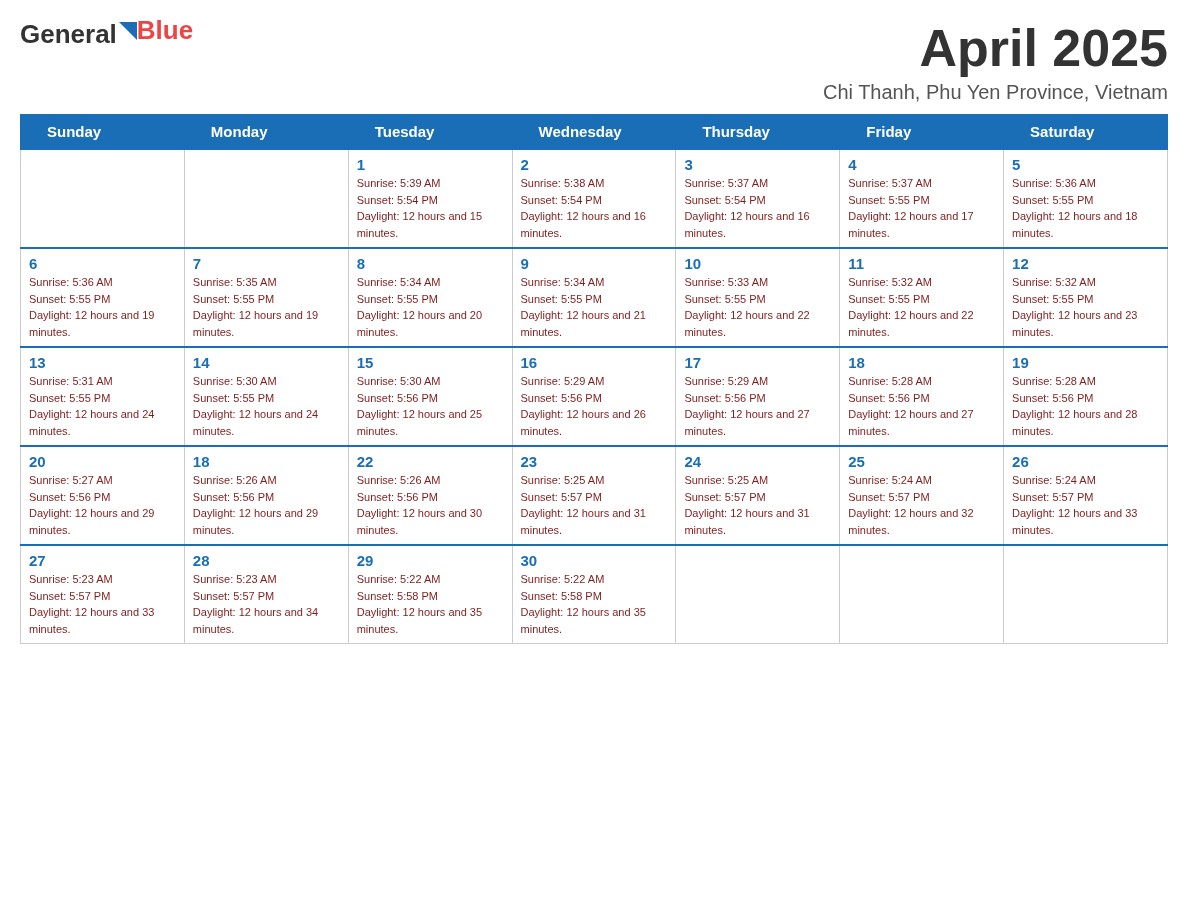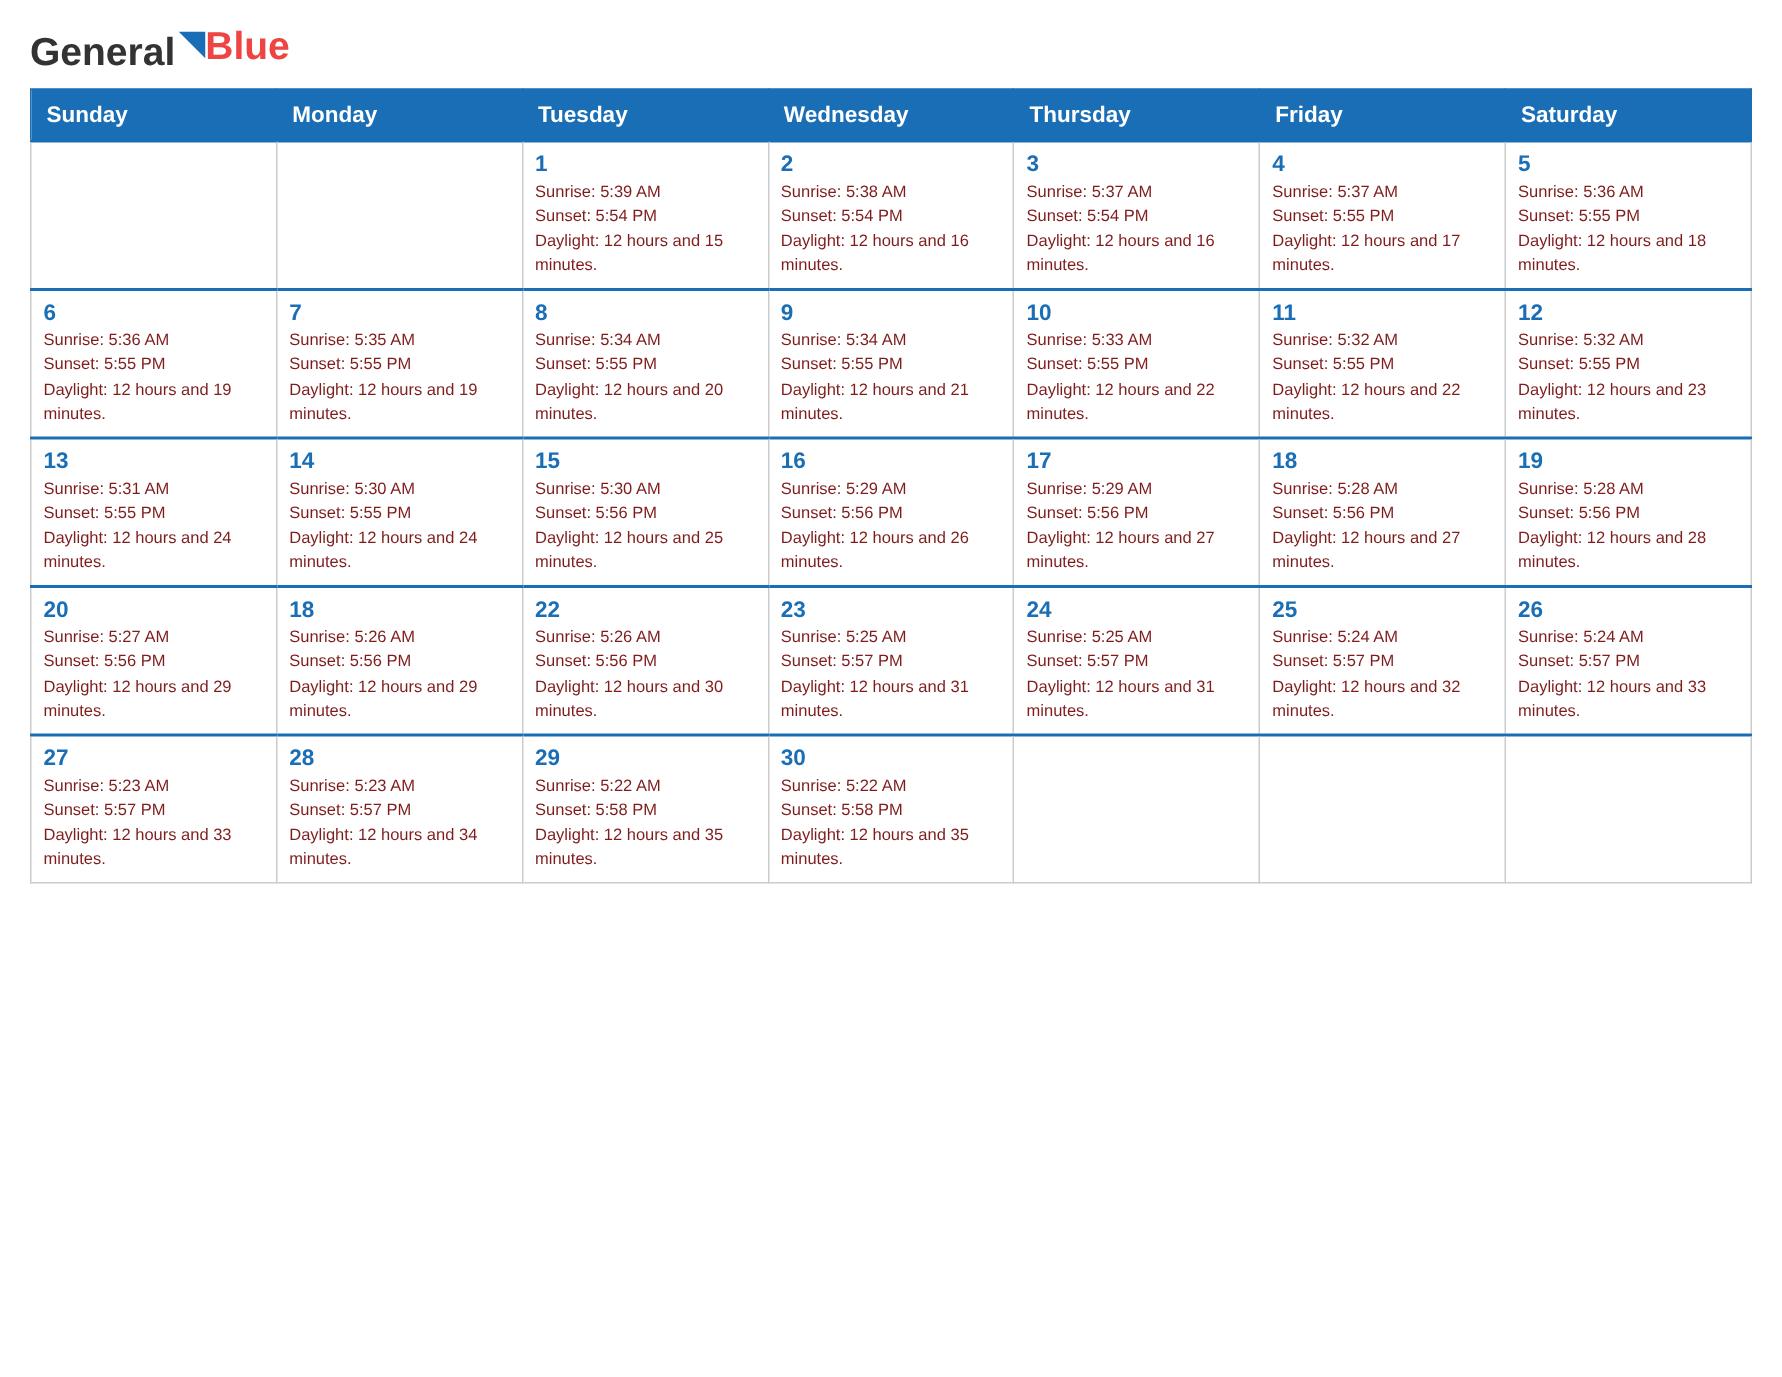--- a/index.html
+++ b/index.html
@@ -38,21 +38,21 @@
     .calendar-table {
       width: 100%;
       border-collapse: collapse;
       margin-top: 10px;
     }
     .calendar-table th {
       background-color: #1a6eb5;
       color: #fff;
       font-size: 15px;
       font-weight: bold;
-      padding: 8px 10px;
+      padding: 8px 26px;
       text-align: left;
       border: 1px solid #1a6eb5;
     }
     .calendar-table td {
       vertical-align: top;
       padding: 6px 8px;
       border: 1px solid #ccc;
       width: 14.28%;
       min-height: 110px;
       font-size: 13px;
@@ -89,20 +89,22 @@
         <span style="display:inline-block; margin-left:2px; margin-bottom:4px;">
           <svg width="18" height="18" viewBox="0 0 18 18">
               <polygon points="0,0 18,0 18,18" fill="#1a6eb5"></polygon>
             </svg>
         </span>
       </span>
       <span style="font-size:26px; font-weight:bold; color:#ef4444; font-family:Arial; margin-top:-4px;">Blue</span>
     </div>
   </div>
   <div class="title-block">
+    <div class="calendar-title">April 2025</div>
+    <div class="calendar-subtitle">Chi Thanh, Phu Yen Province, Vietnam</div>
   </div>
 </div>
 
 <table class="calendar-table">
   <thead>
     <tr>
 
     <th>Sunday</th>
         <th>Monday</th>
         <th>Tuesday</th>

